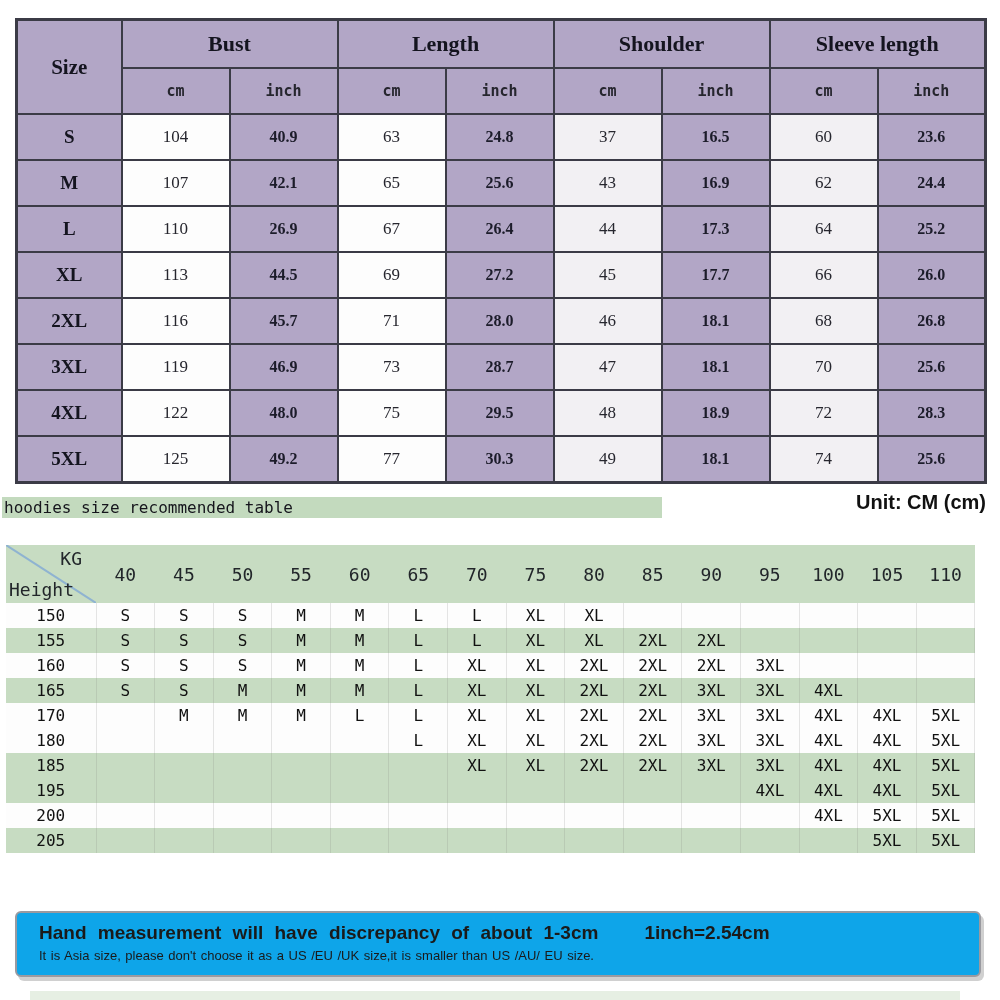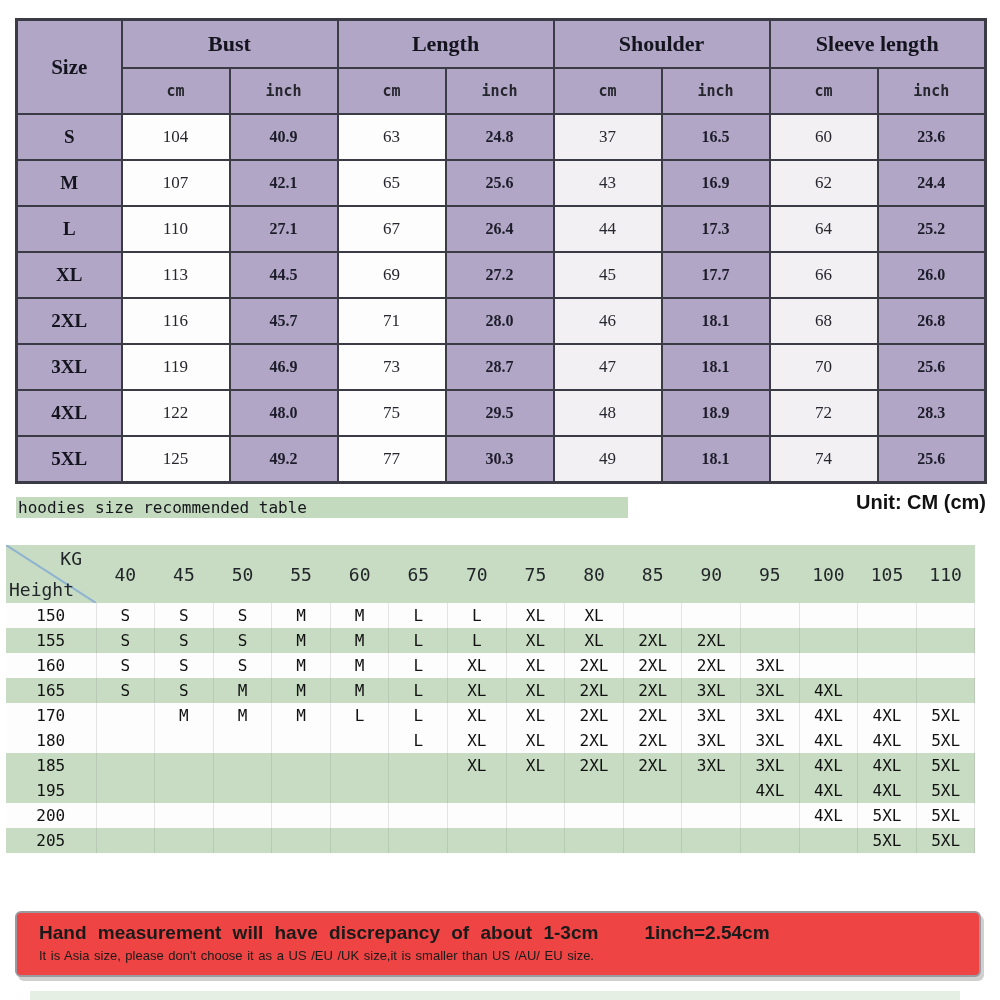--- a/index.html
+++ b/index.html
@@ -15,42 +15,42 @@
   .cell-white{background:#fdfdfd;}
   .cell-gray{background:#f2f0f3;}
   .grp-h{font-family:"Liberation Serif",serif;font-weight:bold;font-size:22px;color:#14141f;height:46px;}
   .corner-h{font-family:"Liberation Serif",serif;font-weight:bold;font-size:21px;color:#14141f;}
   .sub-h{font-family:"DejaVu Sans Mono",monospace;font-weight:bold;font-size:15px;color:#26262e;height:44px;}
   #size-table td{height:44px;font-family:"Liberation Serif",serif;font-size:17px;color:#26262e;}
   #size-table td.size-c{font-weight:bold;font-size:19px;color:#14141f;}
   #size-table td.inch-c{font-weight:bold;font-size:16px;color:#1c1c2a;}
 
   
-  #rec-title-bar{position:absolute;left:16px;top:497px;width:612px;height:21px;
+  #rec-title-bar{position:absolute;left:2px;top:497px;width:660px;height:21px;
                  background:#c3dabe;}
   #rec-title-bar span{font-family:"DejaVu Sans Mono",monospace;font-size:16px;
                  line-height:21px;padding-left:2px;color:#15151c;white-space:nowrap;}
   #unit-label{position:absolute;right:14px;top:491px;font-size:20px;font-weight:bold;color:#111;}
 
   
   #rec-table{position:absolute;left:6px;top:545px;border-collapse:collapse;table-layout:fixed;
              font-family:"DejaVu Sans Mono",monospace;}
   #rec-table th{background:#c7dcc2;height:58px;font-weight:normal;font-size:18px;color:#22262a;
              text-align:center;vertical-align:middle;padding:0;}
   #rec-table td{height:25px;text-align:center;vertical-align:middle;font-size:16px;color:#111;
              padding:0;border-right:1px solid rgba(110,110,110,.16);}
   #rec-table tr.green-row td{background:#c7dcc2;}
   #rec-table tr.white-row td{background:#fdfdfd;border-right:1px solid #e4e4e4;}
   #corner-cell{position:relative;}
   #corner-cell .kg{position:absolute;top:3px;right:14px;font-size:18px;}
   #corner-cell .hh{position:absolute;bottom:3px;left:3px;font-size:18px;}
   #corner-cell svg{position:absolute;left:0;top:0;}
 
   
-  #footer-box{position:absolute;left:15px;top:911px;width:962px;height:62px;background:#ef4444;
+  #footer-box{position:absolute;left:15px;top:911px;width:962px;height:62px;background:#0ea5e9;
               border:2px solid #9a9aa0;border-radius:6px;
               box-shadow:3px 4px 0 rgba(150,150,150,.45);}
   #footer-box .l1{margin:9px 0 0 22px;font-size:19px;font-weight:bold;word-spacing:6px;white-space:nowrap;}
   #footer-box .l1 .gap{display:inline-block;width:46px;}
   #footer-box .l2{margin:4px 0 6px 22px;font-size:13px;font-weight:normal;word-spacing:1px;white-space:nowrap;}
 
   #bottom-strip{position:absolute;left:30px;top:991px;width:930px;height:9px;
               background:rgba(199,220,194,.45);}
 </style>
 </head>
@@ -106,21 +106,21 @@
         <td class="cell-white">65</td>
         <td class="purple inch-c">25.6</td>
         <td class="cell-gray">43</td>
         <td class="purple inch-c">16.9</td>
         <td class="cell-gray">62</td>
         <td class="purple inch-c">24.4</td>
       </tr>
       <tr>
         <td class="purple size-c">L</td>
         <td class="cell-white">110</td>
-        <td class="purple inch-c">27.1</td>
+        <td class="purple inch-c">26.9</td>
         <td class="cell-white">67</td>
         <td class="purple inch-c">26.4</td>
         <td class="cell-gray">44</td>
         <td class="purple inch-c">17.3</td>
         <td class="cell-gray">64</td>
         <td class="purple inch-c">25.2</td>
       </tr>
       <tr>
         <td class="purple size-c">XL</td>
         <td class="cell-white">113</td>

